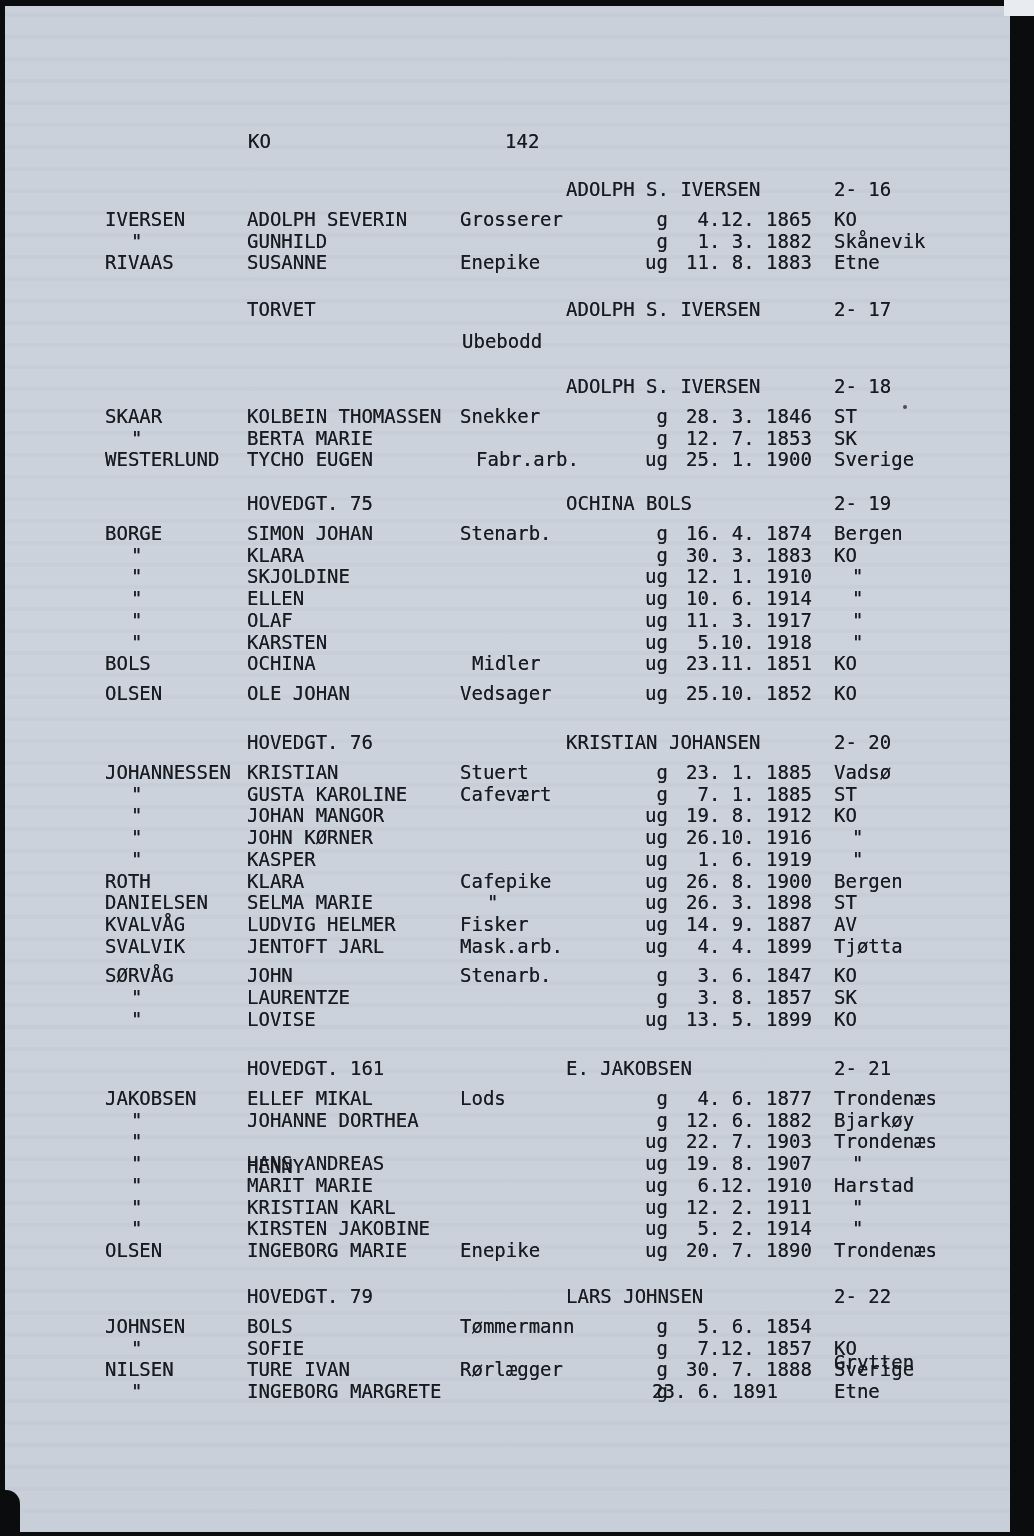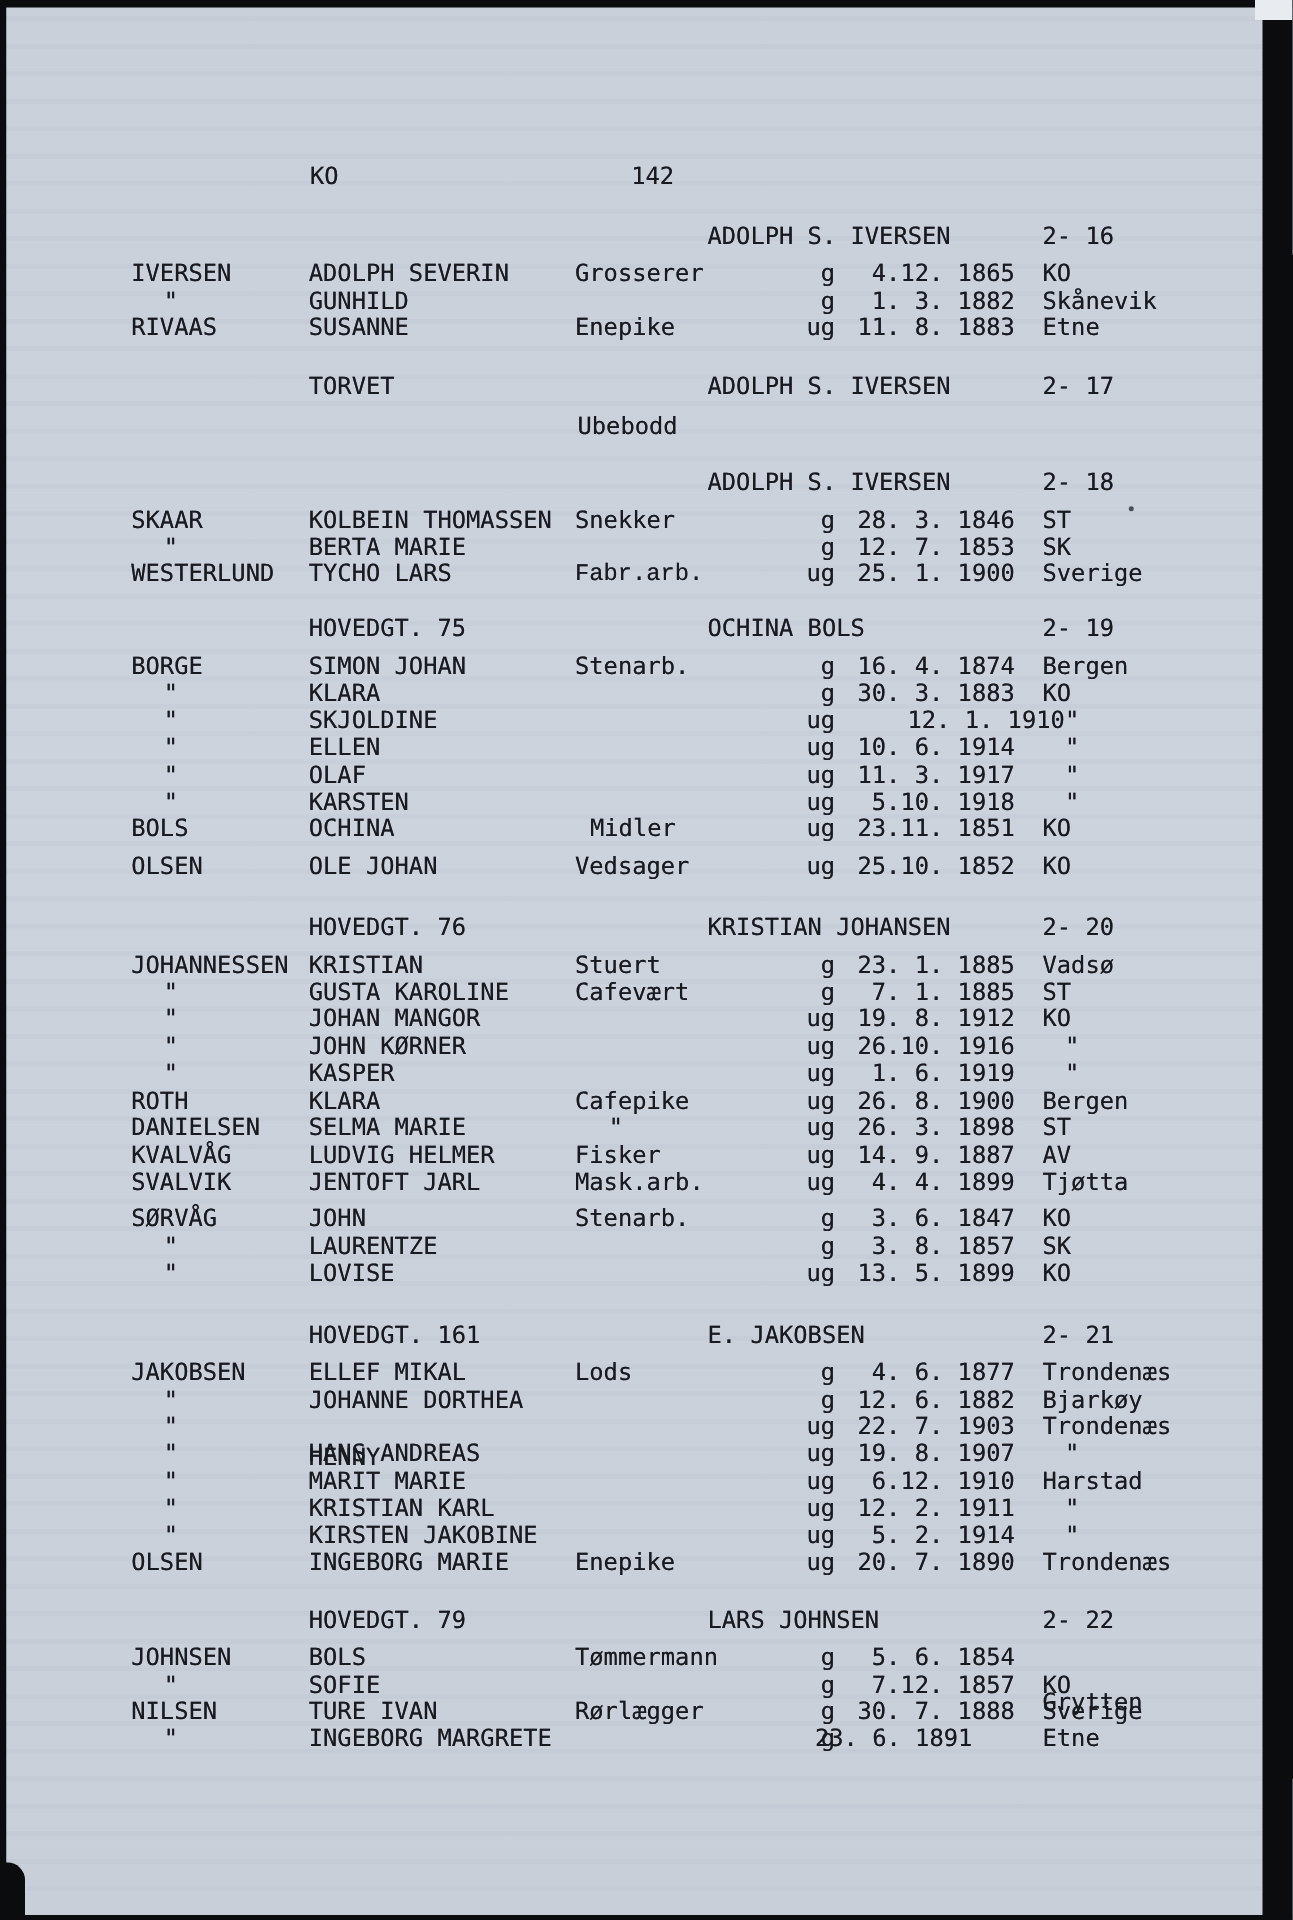--- a/index.html
+++ b/index.html
@@ -85,22 +85,22 @@
       </div>
       <div class="row" style="top: 426.7px;">
         <span class="cell c-surname" style="left: 105px; padding-left: 26px;">"</span>
         <span class="cell c-firstname" style="left: 247px;">BERTA MARIE</span>
         <span class="cell c-status" style="left: 634px;">g</span>
         <span class="cell c-date" style="left: 686px;">12. 7. 1853</span>
         <span class="cell c-place" style="left: 834px;">SK</span>
       </div>
       <div class="row" style="top: 448.4px;">
         <span class="cell c-surname" style="left: 105px;">WESTERLUND</span>
-        <span class="cell c-firstname" style="left: 247px;">TYCHO LARS</span>
-        <span class="cell c-occupation" style="left: 460px; font-family: Liberation Mono, monospace;">Fabr.arb.</span>
+        <span class="cell c-firstname" style="left: 247px;">TYCHO EUGEN</span>
+        <span class="cell c-occupation" style="left: 476px;">Fabr.arb.</span>
         <span class="cell c-status" style="left: 634px;">ug</span>
         <span class="cell c-date" style="left: 686px;">25. 1. 1900</span>
         <span class="cell c-place" style="left: 834px;">Sverige</span>
       </div>
       <span class="free" style="left: 247px; top: 492px;">HOVEDGT. 75</span>
       <span class="free" style="left: 566px; top: 492px;">OCHINA BOLS</span>
       <span class="free" style="left: 834px; top: 492px;">2- 19</span>
       <div class="row" style="top: 522px;">
         <span class="cell c-surname" style="left: 105px;">BORGE</span>
         <span class="cell c-firstname" style="left: 247px;">SIMON JOHAN</span>
@@ -113,21 +113,21 @@
         <span class="cell c-surname" style="left: 105px; padding-left: 26px;">"</span>
         <span class="cell c-firstname" style="left: 247px;">KLARA</span>
         <span class="cell c-status" style="left: 634px;">g</span>
         <span class="cell c-date" style="left: 686px;">30. 3. 1883</span>
         <span class="cell c-place" style="left: 834px;">KO</span>
       </div>
       <div class="row" style="top: 565.4px;">
         <span class="cell c-surname" style="left: 105px; padding-left: 26px;">"</span>
         <span class="cell c-firstname" style="left: 247px;">SKJOLDINE</span>
         <span class="cell c-status" style="left: 634px;">ug</span>
-        <span class="cell c-date" style="left: 686px; margin-left: 40px;">12. 1. 1910</span>
+        <span class="cell c-date" style="left: 686px;">12. 1. 1910</span>
         <span class="cell c-place" style="left: 834px; padding-left: 18px;">"</span>
       </div>
       <div class="row" style="top: 587.1px;">
         <span class="cell c-surname" style="left: 105px; padding-left: 26px;">"</span>
         <span class="cell c-firstname" style="left: 247px;">ELLEN</span>
         <span class="cell c-status" style="left: 634px;">ug</span>
         <span class="cell c-date" style="left: 686px;">10. 6. 1914</span>
         <span class="cell c-place" style="left: 834px; padding-left: 18px;">"</span>
       </div>
       <div class="row" style="top: 608.8px;">

